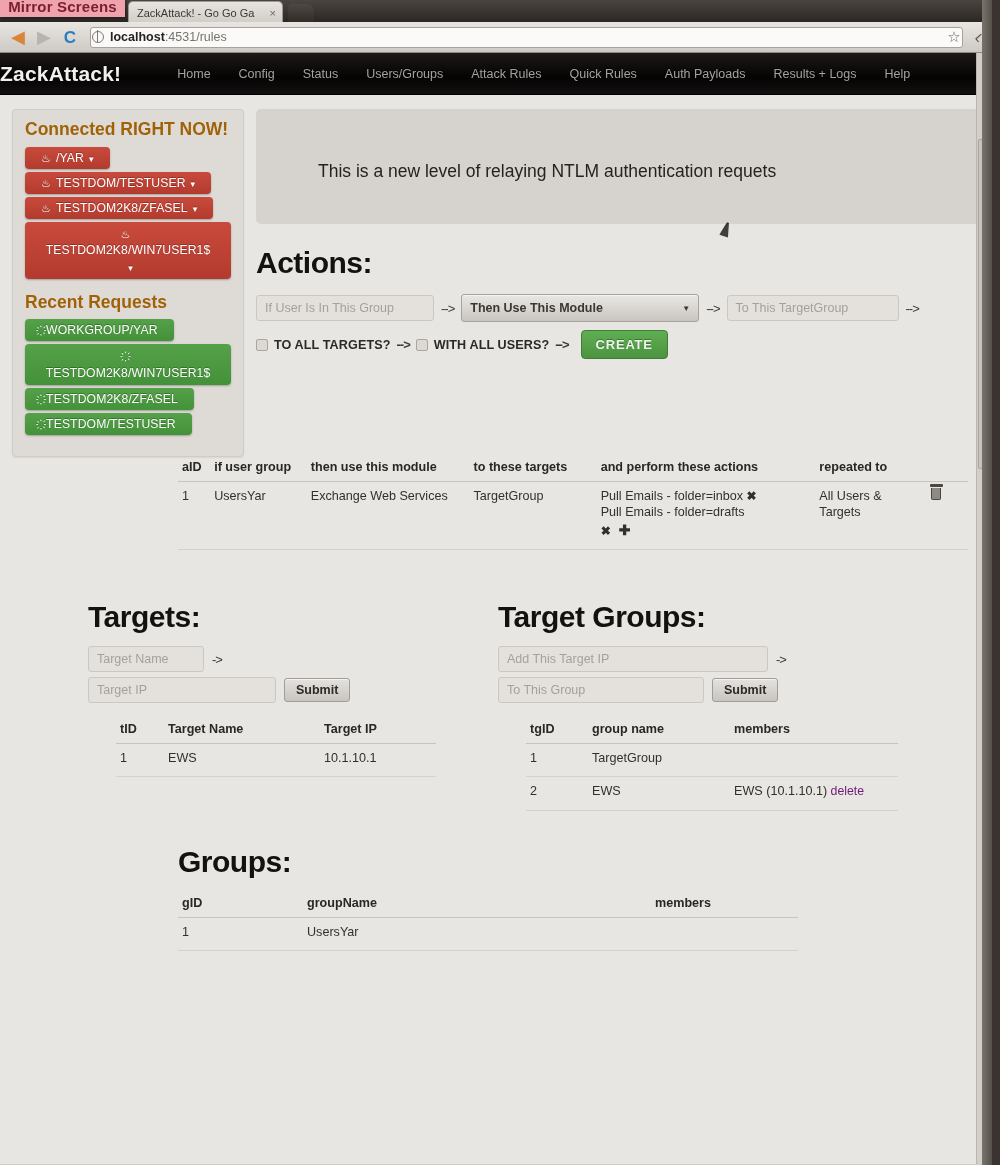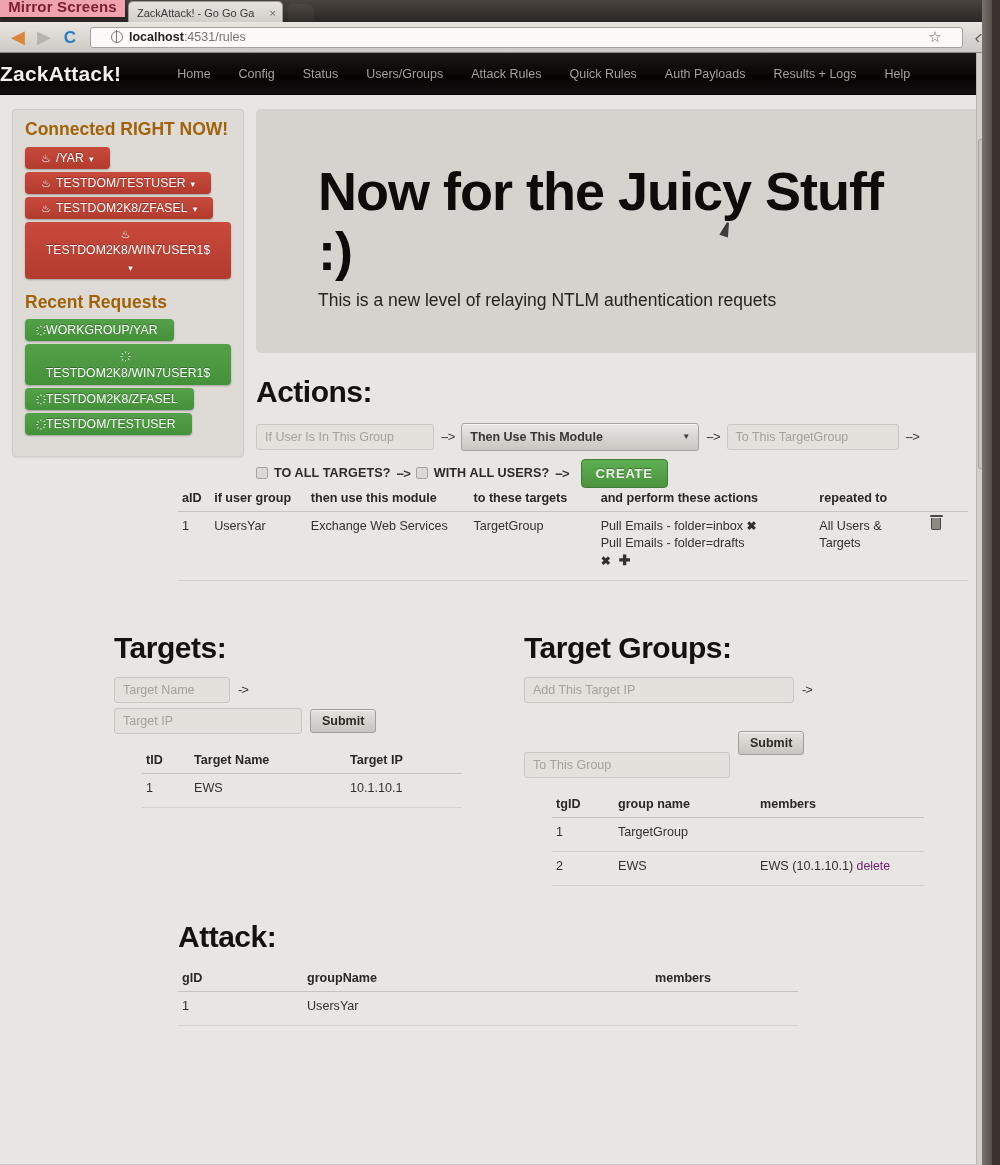--- a/index.html
+++ b/index.html
@@ -59,21 +59,21 @@
   .nav-icon { width: 24px; height: 24px; display:flex; align-items:center; justify-content:center; margin-right: 2px; }
   .back-arrow { font-size: 18px; color: #d9863a; line-height: 1; }
   .fwd-arrow  { font-size: 18px; color: #b9b3ad; line-height: 1; }
   .reload-ic  { font-size: 17px; color: #2a7ec0; font-weight: bold; line-height: 1; }
   .urlfield {
     flex: 1; height: 21px; margin-left: 6px; margin-right: 4px;
     background: #fbfaf9;
     border: 1px solid #a6a19c;
     border-radius: 3px;
     display: flex; align-items: center;
-    padding: 0 20px;
+    padding: 0 1px;
     font-size: 12.5px; color: #6e6a66;
   }
   .globe-ic {
     width: 12px; height: 12px; border-radius: 50%;
     border: 1.6px solid #7d7873; margin-right: 6px; flex: none;
     position: relative;
   }
   .globe-ic:after {
     content:""; position:absolute; left: 3.6px; top: -1.6px;
     width: 1.4px; height: 12px; background:#7d7873;
@@ -245,28 +245,28 @@
     border:1.5px solid #4a4743; border-top:none;
     border-radius: 0 0 2px 2px; position: relative;
     background:#8d8983;
   }
   .trash:before {
     content:""; position:absolute; left:-2.5px; top:-3.5px;
     width:13px; height:2.5px; background:#4a4743; border-radius:1px;
   }
 
   
-  .twocol { display: flex; margin-top: 34px; padding-left: 114px; gap: 62px; }
+  .twocol { display: flex; margin-top: 34px; padding-left: 88px; gap: 62px; }
   .col { }
   .col h2 { margin-bottom: 12px; }
   .minirow { display: flex; align-items: center; gap: 8px; margin-bottom: 5px; }
   .inp.t1 { width: 116px; }
   .inp.t2 { width: 188px; }
   .inp.g1 { width: 270px; }
-  .inp.g2 { width: 206px; margin-top: 44px; }
+  .inp.g2 { width: 206px; }
   .btn-sub {
     border: 1px solid #a19d98;
     border-radius: 3px;
     background: linear-gradient(#e5e2de, #c8c5c0);
     color: #2e2b27; font-size: 12.5px; font-weight: bold;
     padding: 4px 11px;
     box-shadow: inset 0 1px 0 rgba(255,255,255,.6);
   }
   .tbl-targets { margin-top: 16px; width: 320px; }
   .tbl-tg { margin-top: 16px; width: 372px; }
@@ -390,21 +390,20 @@
         </span>
 
         <span class="badge green inline">
           <span class="gico">҉</span><span>TESTDOM/TESTUSER</span>
         </span>
       </div>
 
       <div class="content">
 
         <div class="jumbotron">
-          <h1>Now for the Juicy Stuff :)</h1>
           <p>This is a new level of relaying NTLM authentication requets</p>
         </div>
 
         <h2 class="sec">Actions:</h2>
 
         <div class="actionwrap">
           <div class="formrow">
             <div class="inp w1">If User Is In This Group</div>
             <span class="arrowsep">--&gt;</span>
             <div class="sel">
@@ -523,21 +522,21 @@
                 <span>EWS (10.1.10.1)</span>
                 <a class="dellink" href="#">delete</a>
               </td>
             </tr>
           </tbody>
         </table>
       </div>
     </div>
 
     <div class="groups-head">
-      <h2 class="sec">Attack:</h2>
+      <h2 class="sec">Groups:</h2>
     </div>
     <table class="tbl-groups">
       <thead>
         <tr>
           <th style="width:125px">gID</th>
           <th style="width:348px">groupName</th>
           <th>members</th>
         </tr>
       </thead>
       <tbody>

